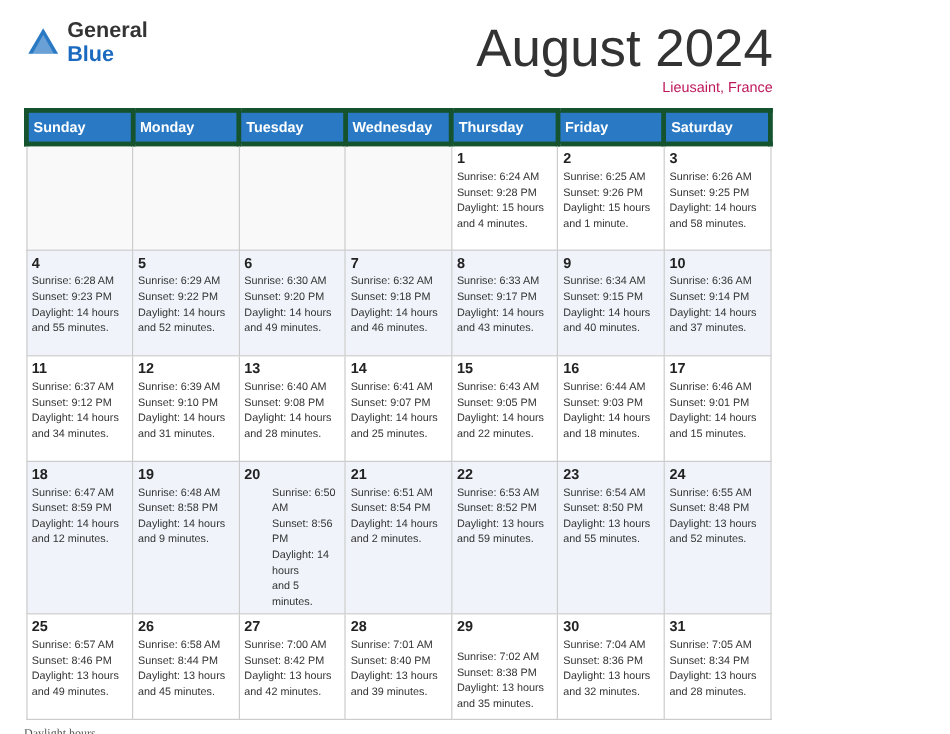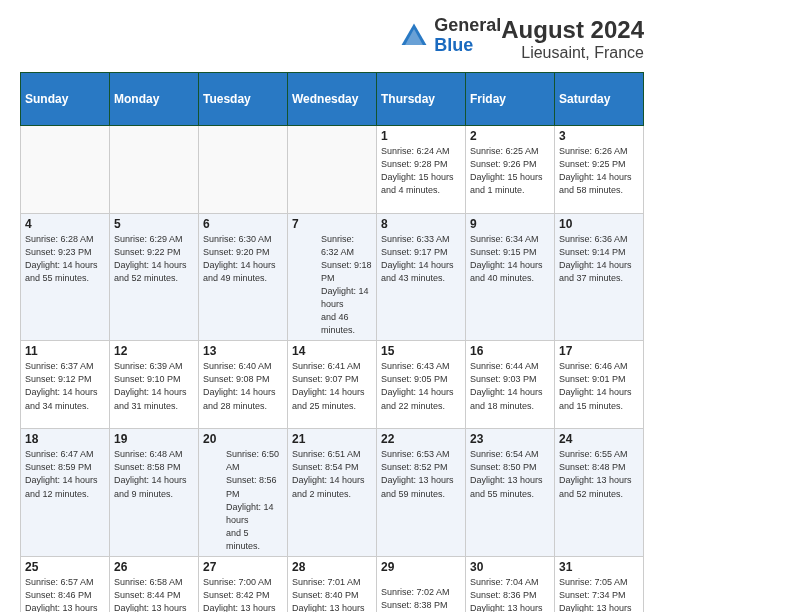--- a/index.html
+++ b/index.html
@@ -9,21 +9,20 @@
       width: 792px;
       height: 612px;
       overflow: hidden;
     }
     .page {
       width: 664px;
       height: 612px;
       padding: 16px 20px 12px 20px;
       display: flex;
       flex-direction: column;
-      align-items: flex-end;
     }
     .header {
       display: flex;
       justify-content: space-between;
       align-items: flex-start;
       margin-bottom: 10px;
     }
     .logo {
       display: flex;
       align-items: center;
@@ -37,41 +36,41 @@
     .logo-general { color: #333; }
     .logo-blue { color: #1a6abf; }
     .logo-icon {
       width: 32px;
       height: 32px;
     }
     .title-block {
       text-align: right;
     }
     .month-title {
-      font-size: 24px;
+      font-size: 44px;
       color: #333;
-      font-weight: bold;
+      font-weight: normal;
     }
     .location {
-      font-size: 16px;
-      color: #404040;
+      font-size: 12px;
+      color: #be185d;
     }
     .calendar {
       flex: 1;
       border-collapse: collapse;
       width: 100%;
       table-layout: fixed;
     }
     .calendar th {
       background: #2979c4;
       color: #fff;
       font-size: 12px;
       font-weight: bold;
-      padding: 19px 4px;
-      border: 1px solid #14532d;
+      padding: 5px 4px;
+      border: 4px solid #14532d;
       text-align: left;
     }
     .calendar td {
       border: 1px solid #ccc;
       vertical-align: top;
       padding: 3px 4px;
       font-size: 9.5px;
       color: #333;
       background: #fff;
       height: 88px;
@@ -180,21 +179,21 @@
           </td>
           <td class="alt-row">
             <span class="day-num">6</span>
             <div class="day-info" style="white-space: pre-line;">Sunrise: 6:30 AM
 Sunset: 9:20 PM
 Daylight: 14 hours
 and 49 minutes.</div>
           </td>
           <td class="alt-row">
             <span class="day-num">7</span>
-            <div class="day-info" style="white-space: pre-line; margin-left: 29px;">Sunrise: 6:32 AM
+            <div class="day-info" style="white-space: pre-line;">Sunrise: 6:32 AM
 Sunset: 9:18 PM
 Daylight: 14 hours
 and 46 minutes.</div>
           </td>
           <td class="alt-row">
             <span class="day-num">8</span>
             <div class="day-info" style="white-space: pre-line;">Sunrise: 6:33 AM
 Sunset: 9:17 PM
 Daylight: 14 hours
 and 43 minutes.</div>
@@ -355,21 +354,21 @@
           <td>
             <span class="day-num">30</span>
             <div class="day-info" style="white-space: pre-line;">Sunrise: 7:04 AM
 Sunset: 8:36 PM
 Daylight: 13 hours
 and 32 minutes.</div>
           </td>
           <td>
             <span class="day-num">31</span>
             <div class="day-info" style="white-space: pre-line;">Sunrise: 7:05 AM
-Sunset: 7:34 PM
+Sunset: 8:34 PM
 Daylight: 13 hours
 and 28 minutes.</div>
           </td>
         </tr>
       </tbody>
   </table>
 
   <div class="footer">
     <span>Daylight hours</span>
   </div>

